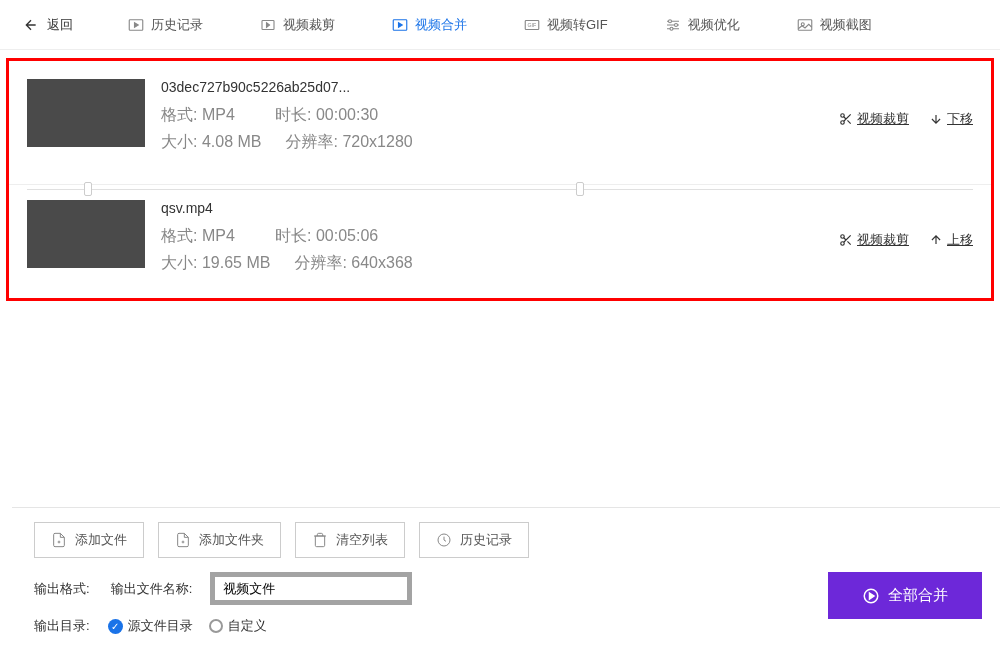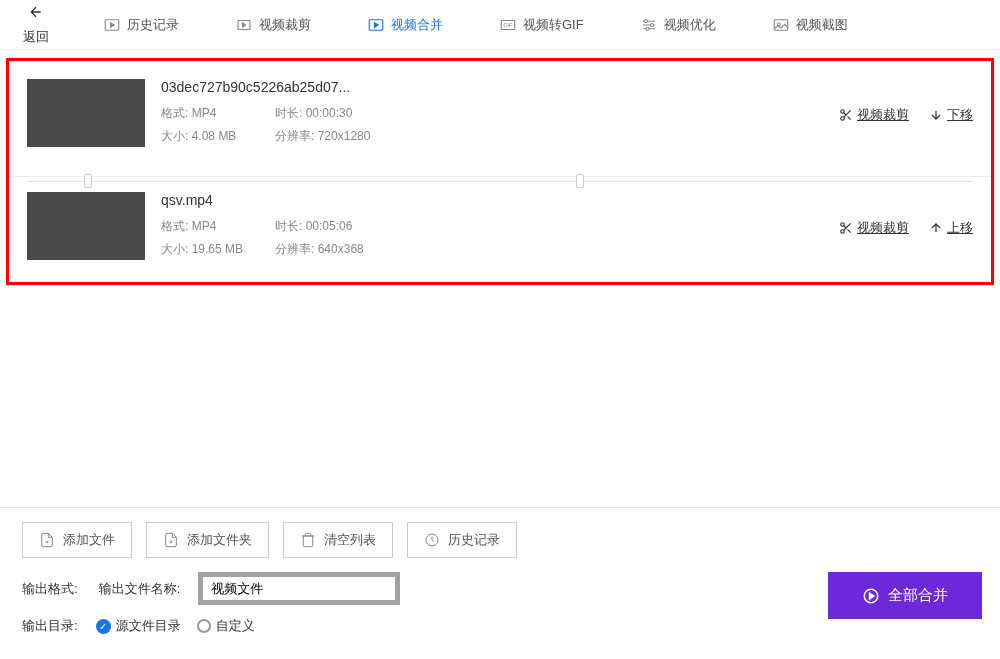--- a/index.html
+++ b/index.html
@@ -1,41 +1,41 @@
 <!DOCTYPE html>
 <html><head>
   <meta charset="utf-8">
   <style>
     * { box-sizing: border-box; margin: 0; padding: 0; }
     body { font-family: "Microsoft YaHei", Arial, sans-serif; font-size: 13px; color: #333; background: #fff; width: 1000px; height: 659px; overflow: hidden; position: relative; }
     
     .topbar { display: flex; align-items: center; height: 50px; padding: 0 15px; gap: 8px; border-bottom: 1px solid #eee; }
-    .back-btn { display: flex; align-items: center; gap: 8px; cursor: pointer; padding: 4px 8px; color: #333; flex-direction: column; }
+    .back-btn { display: flex; align-items: center; gap: 8px; cursor: pointer; padding: 4px 8px; color: #333; }
     .back-btn svg { width: 16px; height: 16px; }
     .tab { display: flex; align-items: center; gap: 6px; padding: 6px 10px; cursor: pointer; color: #555; margin-left: 28px; }
     .tab.active { color: #1a73e8; }
     .tab svg { width: 18px; height: 18px; }
     
     .highlight-box { border: 3px solid #ff0000; margin: 8px 6px 0 6px; padding: 8px 0 12px 0; }
     
     .file-row { display: flex; align-items: flex-start; padding: 10px 18px 6px 18px; position: relative; }
     .file-row:first-child { border-bottom: 1px solid #eee; padding-bottom: 25px; margin-bottom: 4px; }
     .thumb { width: 118px; height: 68px; background: #4a4a4a; flex-shrink: 0; }
     .file-info { flex: 1; padding-left: 16px; }
     .file-name { font-size: 14px; color: #333; margin-bottom: 10px; }
-    .file-meta { display: flex; gap: 24px; font-size: 12px; color: #888; margin-bottom: 6px; }
+    .file-meta { display: flex; gap: 24px; font-size: 16px; color: #888; margin-bottom: 6px; }
     .file-meta span { min-width: 90px; }
     .file-actions { display: flex; align-items: center; gap: 20px; align-self: center; }
     .action-link { display: flex; align-items: center; gap: 4px; font-size: 13px; color: #333; cursor: pointer; text-decoration: underline; }
     .action-link svg { width: 14px; height: 14px; }
     
     .slider-track { height: 1px; background: #e0e0e0; position: relative; margin: 0 18px; }
     .slider-handle { position: absolute; width: 8px; height: 14px; background: #fff; border: 1px solid #ccc; border-radius: 2px; top: -7px; }
     
-    .bottom-panel { position: absolute; bottom: 0; left: 0; right: 0; padding: 14px 18px 12px 22px; border-top: 1px solid #e5e5e5; }
+    .bottom-panel { position: absolute; bottom: 0; left: 12px; right: 0; padding: 14px 18px 12px 22px; border-top: 1px solid #e5e5e5; }
     .btn-row { display: flex; gap: 14px; margin-bottom: 14px; }
     .btn { display: flex; align-items: center; gap: 8px; padding: 8px 16px; border: 1px solid #ccc; background: #fff; cursor: pointer; font-size: 13px; color: #555; }
     .btn svg { width: 16px; height: 16px; }
     
     .settings-row { display: flex; align-items: center; gap: 18px; margin-bottom: 12px; font-size: 13px; }
     .label { color: #333; }
     .select { display: flex; align-items: center; border: 1px solid #ccc; padding: 4px 8px; gap: 24px; background: #fff; cursor: pointer; min-width: 130px; justify-content: space-between; }
     .select svg { width: 10px; height: 10px; }
     .text-input { border: 5px solid #a3a3a3; padding: 4px 8px; font-size: 13px; min-width: 120px; }
     

